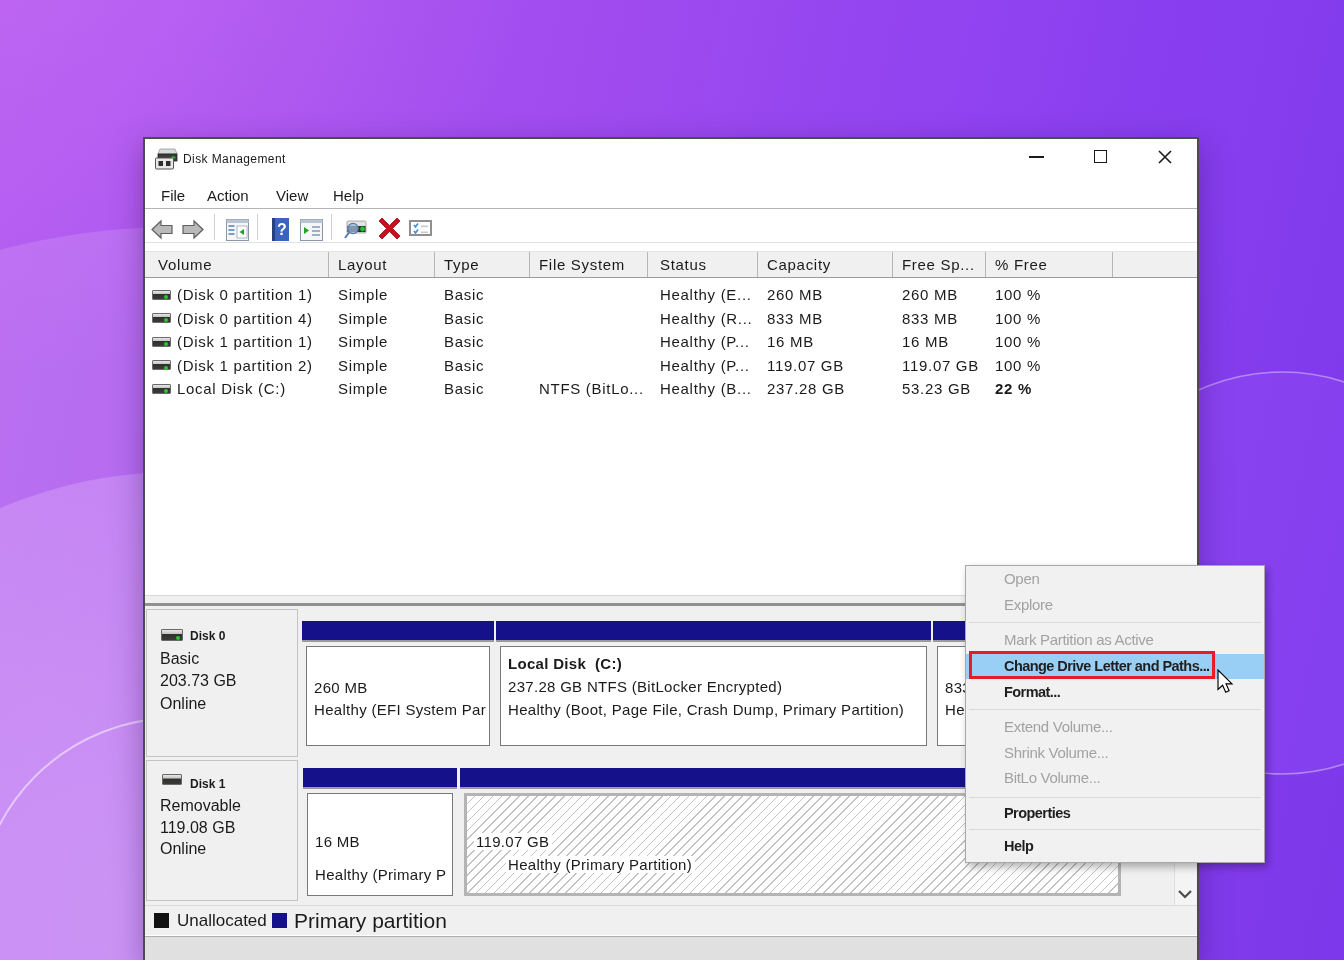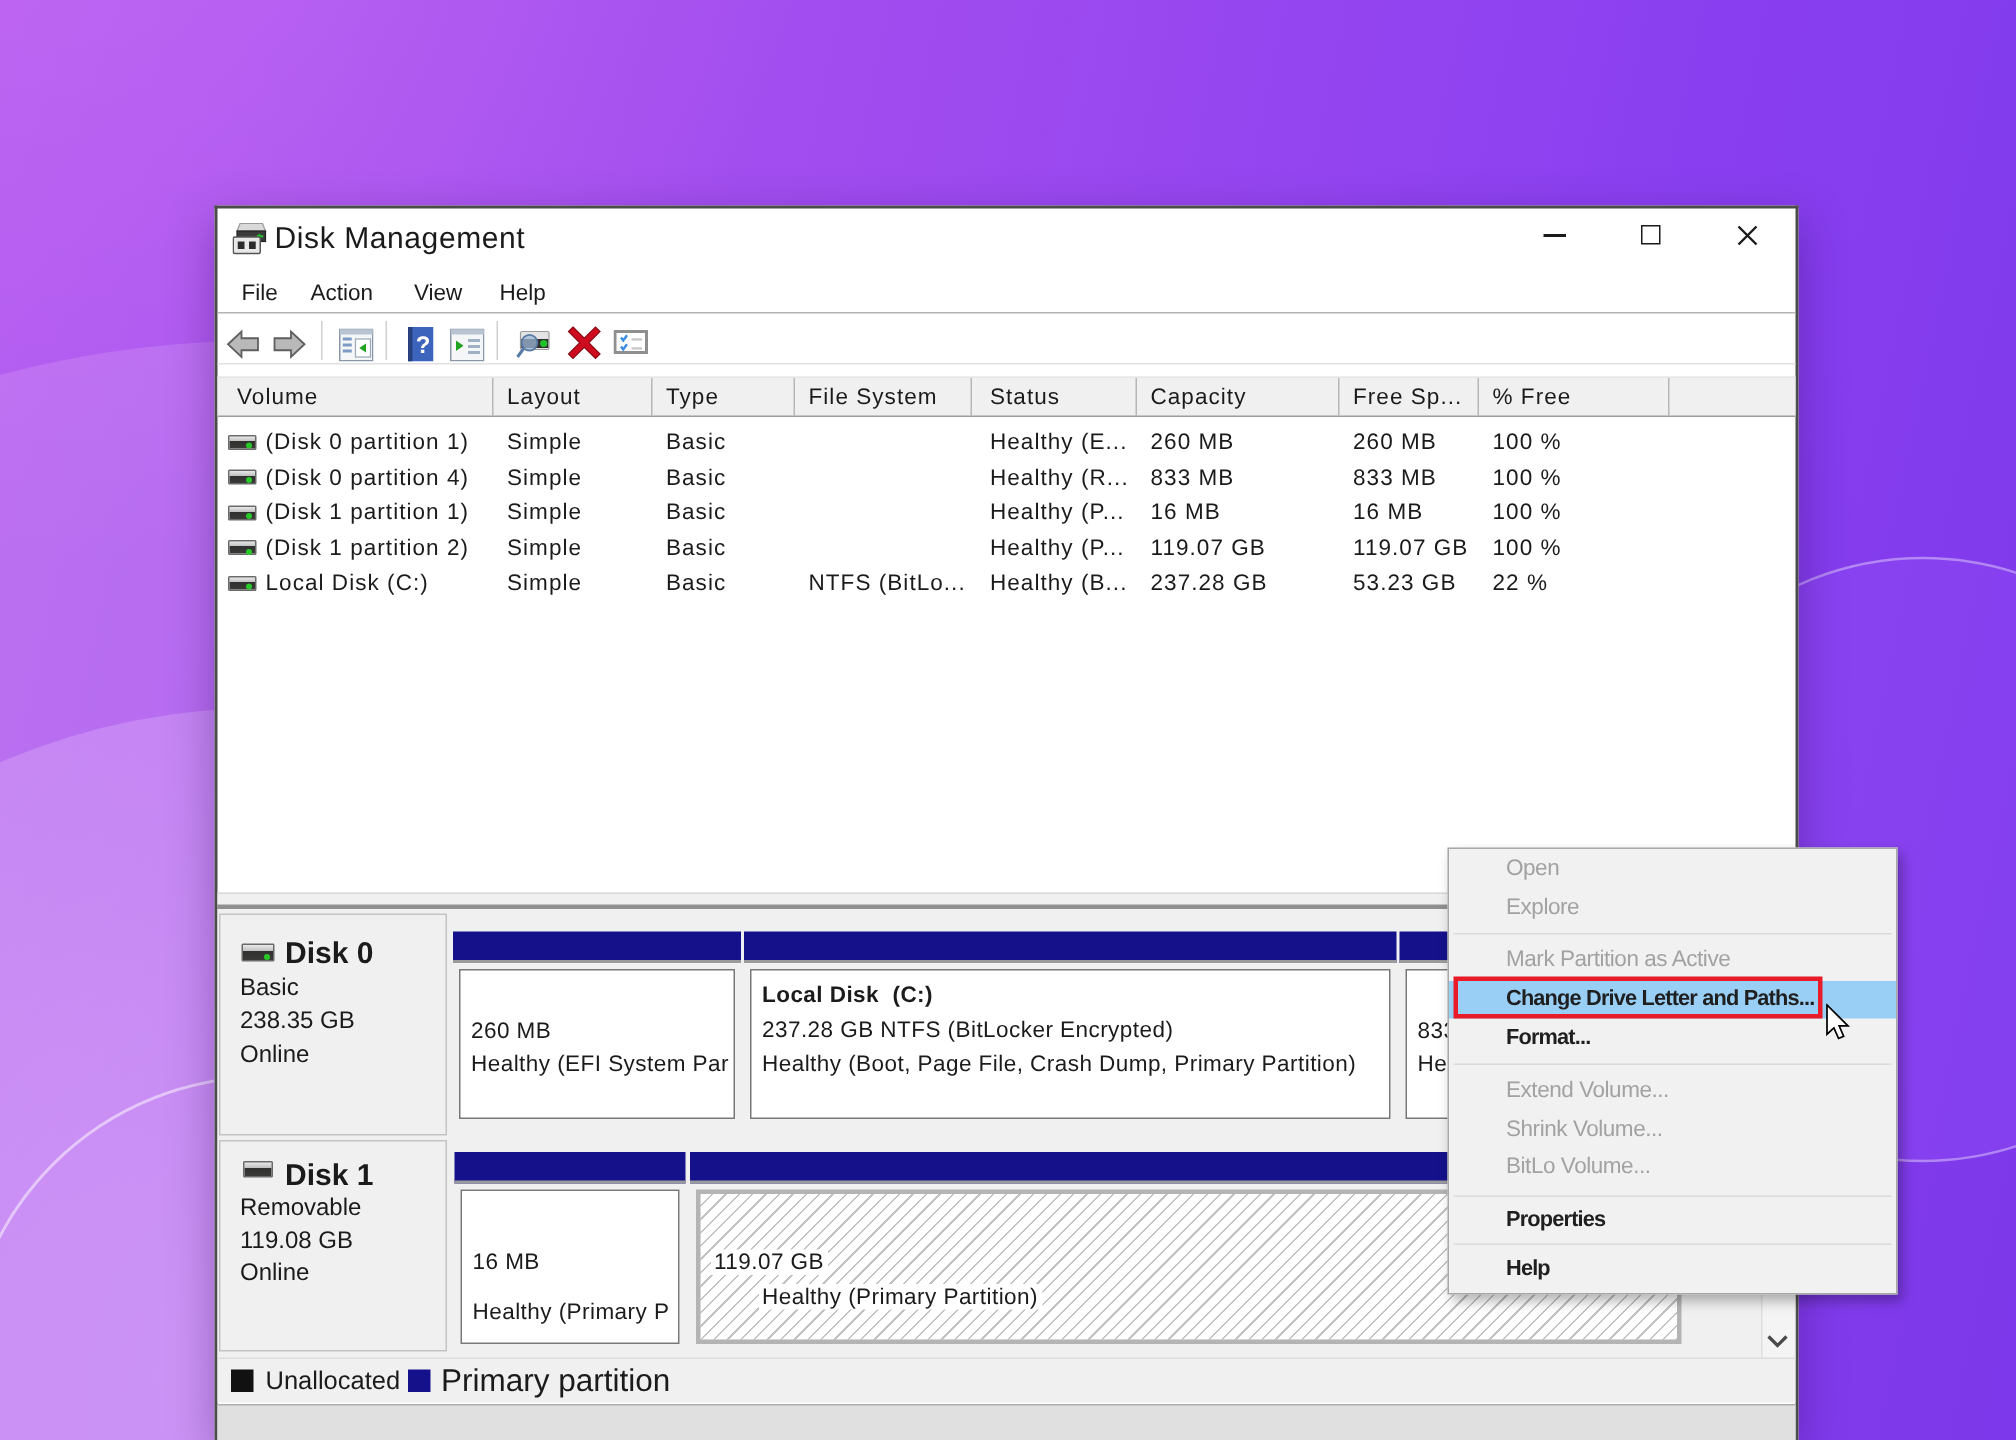--- a/index.html
+++ b/index.html
@@ -7,21 +7,21 @@
 body { font-family:"Liberation Sans", sans-serif; position:relative;
   background:linear-gradient(102deg, #b25cf0 0%, #9f4bef 40%, #8b40f0 72%, #7c38ea 100%);
 }
 .abs { position:absolute; }
 #bgfx { position:absolute; left:0; top:0; width:1344px; height:960px; }
 
 #win { position:absolute; left:143px; top:137px; width:1056px; height:823px;
   background:#fff; border:2px solid #4c4c4c; border-bottom:none;
   box-shadow:0 10px 30px rgba(40,0,80,0.35); }
 .t15 { font-size:15px; color:#1b1b1b; white-space:nowrap; }
-.t16 { font-size:20px; color:#1b1b1b; white-space:nowrap; }
+.t16 { font-size:12px; color:#1b1b1b; white-space:nowrap; }
 
 #mline { position:absolute; left:145px; top:208px; width:1052px; height:1px; background:#b4b4b4; }
 #tline { position:absolute; left:145px; top:242px; width:1052px; height:1px; background:#e2e2e2; }
 .tsep { position:absolute; top:214px; width:1px; height:26px; background:#d0d0d0; }
 
 #thead { position:absolute; left:145px; top:251px; width:1052px; height:27px;
   background:#f0f0f0; border-top:1px solid #e5e5e5; border-bottom:1px solid #9c9c9c; }
 .hsep { position:absolute; top:252px; width:1px; height:25px; background:#b6b6b6; }
 .hl { position:absolute; top:255px; height:20px; line-height:20px; letter-spacing:0.7px; }
 .row { position:absolute; height:24px; line-height:24px; letter-spacing:0.7px; }
@@ -205,33 +205,33 @@
 <div class="rowicon dico" style="left:152px;top:383.9px;">
     <span class="dot"></span>
   </div>
 <div class="row t15" style="left:177px;top:377.4px;">Local Disk (C:)</div>
 <div class="row t15" style="left:338px;top:377.4px;">Simple</div>
 <div class="row t15" style="left:444px;top:377.4px;">Basic</div>
 <div class="row t15" style="left:539px;top:377.4px;">NTFS (BitLo...</div>
 <div class="row t15" style="left:660px;top:377.4px;">Healthy (B...</div>
 <div class="row t15" style="left:767px;top:377.4px;">237.28 GB</div>
 <div class="row t15" style="left:902px;top:377.4px;">53.23 GB</div>
-<div class="row t15" style="left:995px;top:377.4px;">22 %</div>
+<div class="row t15" style="left:995px;top:377.4px;font-weight:bold;">22 %</div>
 
 <div id="split1"></div>
 <div id="split2"></div>
 <div id="bpane"></div>
 
 <div class="dlabel" style="top:609px;height:148px;"></div>
 <div class="rowicon dico" style="left:161px;top:629px;width:22px;height:12px;">
     <span class="dot"></span>
   </div>
 <div class="abs t16" style="left:190px;top:625px;height:22px;line-height:22px;font-weight:bold;">Disk 0</div>
 <div class="abs" style="left:160px;top:649px;height:20px;line-height:20px;font-size:16px;color:#1b1b1b;">Basic</div>
-<div class="abs" style="left:160px;top:671px;height:20px;line-height:20px;font-size:16px;color:#1b1b1b;">238.35 GB</div>
+<div class="abs" style="left:160px;top:671px;height:20px;line-height:20px;font-size:16px;color:#1b1b1b;">203.73 GB</div>
 <div class="abs" style="left:160px;top:694px;height:20px;line-height:20px;font-size:16px;color:#1b1b1b;">Online</div>
 
 <div class="pcell" style="left:302px;top:621px;width:192px;height:127px;">
   <div class="pbar"></div>
   <div class="pbody">
     <div class="pl t15" style="top:31px;">260 MB</div>
     <div class="pl t15" style="top:53px;">Healthy (EFI System Par</div>
   </div>
 </div>
 <div class="pcell" style="left:496px;top:621px;width:435px;height:127px;">

